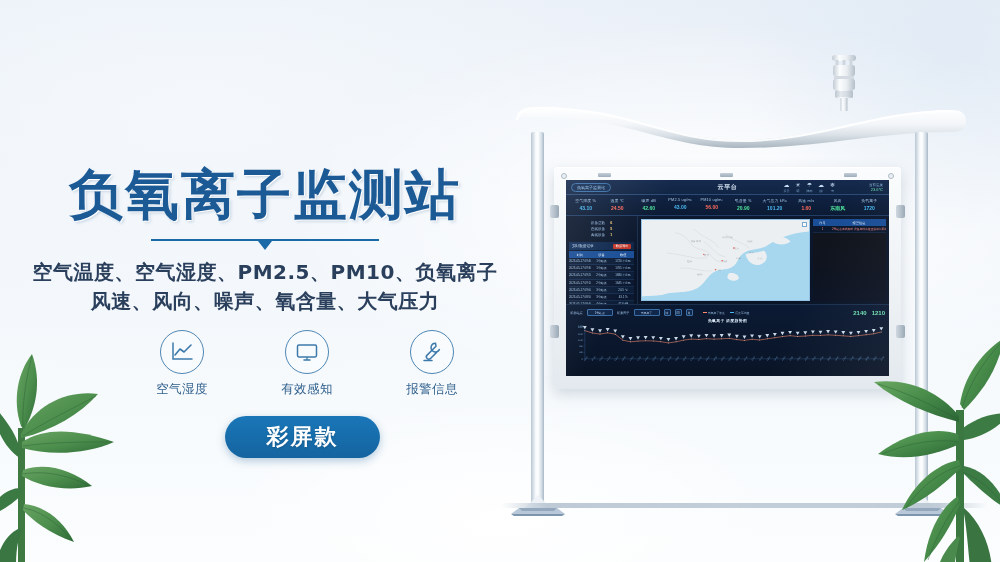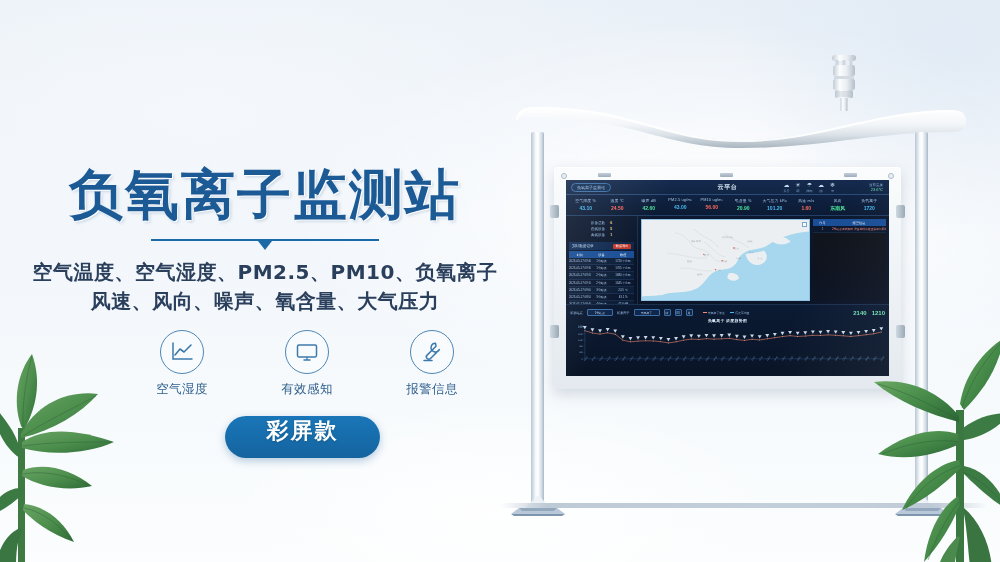--- a/index.html
+++ b/index.html
@@ -73,21 +73,21 @@
   }
   .feat-label {
     font-size:12.5px; color:#2f5f8c; letter-spacing:.4px;
     font-family:"DejaVu Sans","Liberation Sans",sans-serif;
   }
 
   
   #pill {
     position:absolute; left:225px; top:416px; width:155px; height:42px;
     border-radius:21px; background:linear-gradient(180deg,#1a76b8 0%,#14649f 100%);
-    display:flex; justify-content:center;
+    display:flex; align-items:center; justify-content:center;
     box-shadow:0 3px 8px rgba(20,90,150,.3);
   }
   #pill .pill-label {
     color:#fff; font-size:22px; font-weight:bold; letter-spacing:2px;
     font-family:"DejaVu Sans","Liberation Sans",sans-serif;
     text-shadow:0 1px 2px rgba(0,0,0,.18);
   }
 
   
   #kiosk { position:absolute; left:505px; top:40px; width:470px; height:490px; }

